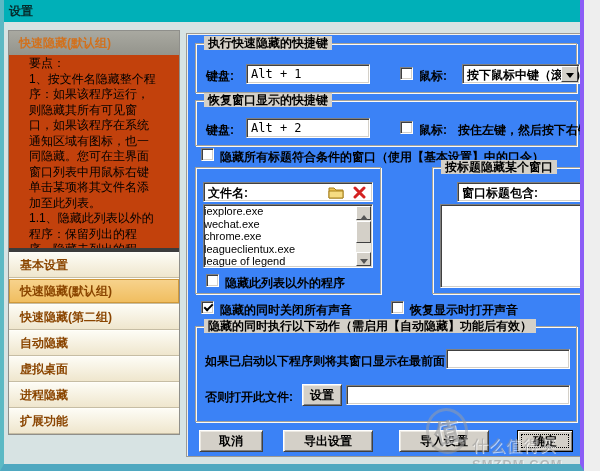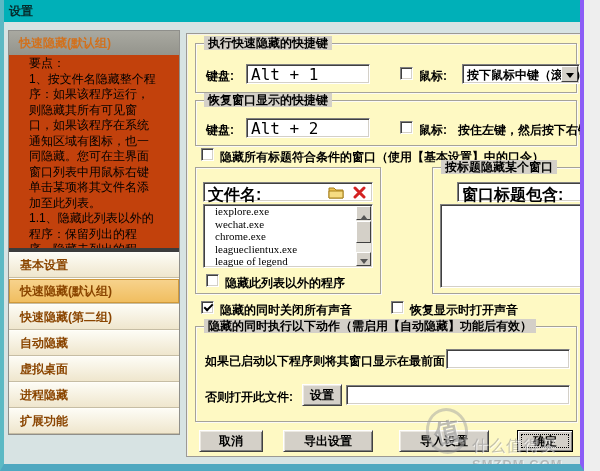--- a/index.html
+++ b/index.html
@@ -14,47 +14,47 @@
   .sb-header { height:24px; background:linear-gradient(#a9a9a1,#94948c); color:#d2711d; font-weight:bold;
                font-size:12px; line-height:24px; padding-left:10px; }
   .sb-help { height:193px; padding:1px 20px; font-size:12px; line-height:15.5px; color:#000;
              white-space:pre-line; overflow:hidden; }
   .sb-divider { height:4px; background:#3c3c3c; }
   .sb-item { height:26px; line-height:25px; padding-left:11px; font-size:12px; font-weight:bold; color:#8a4500;
              background:linear-gradient(#fdfcf5,#efe6cd); border-top:1px solid #fffef9; border-bottom:1px solid #c6bda4; cursor:pointer; }
   .sb-item.selected { background:linear-gradient(#f7d38e,#f0bd5e); box-shadow:inset 0 0 0 1px #d19a3a; }
 
   
-  .panel { position:absolute; left:182px; top:33px; width:400px; height:424px; background:#fef9c3;
+  .panel { position:absolute; left:182px; top:33px; width:400px; height:424px; background:#3b82f6;
            border:1px solid #9c9a94; box-shadow:inset 1px 1px 0 #f3f1ec; }
   .group { position:absolute; border:1px solid #a5a299; box-shadow:1px 1px 0 #fbfaf7, inset 1px 1px 0 #fbfaf7; }
   .group-title { position:absolute; top:-8px; left:8px; background:#d4d0c8; padding:0 4px; font-size:12px;
                  font-weight:bold; color:#000; line-height:14px; white-space:nowrap; }
   .lbl { position:absolute; font-size:12px; font-weight:bold; color:#000; white-space:nowrap; }
 
   .tfield { position:absolute; background:#fff; border:1px solid; border-color:#808080 #fff #fff #808080;
             box-shadow:inset 1px 1px 0 #404040, inset -1px -1px 0 #d4d0c8;
-            font-family:"DejaVu Sans Mono",monospace; font-size:16px; color:#000; padding:2px 4px; }
+            font-family:"DejaVu Sans Mono",monospace; font-size:12px; color:#000; padding:2px 4px; }
   input.tfield { outline:none; }
 
   .checkbox { position:absolute; width:13px; height:13px; background:#fff; border:1px solid; border-color:#808080 #fff #fff #808080;
               box-shadow:inset 1px 1px 0 #404040, inset -1px -1px 0 #d4d0c8; cursor:pointer; }
   .checkbox.checked::after { content:""; position:absolute; left:2px; top:2px; width:7px; height:3px;
               border-left:2px solid #000; border-bottom:2px solid #000; transform:rotate(-45deg); }
 
   .dropdown { position:absolute; height:20px; background:#fff; border:1px solid; border-color:#808080 #fff #fff #808080;
               box-shadow:inset 1px 1px 0 #404040, inset -1px -1px 0 #d4d0c8; cursor:pointer; }
   .dropdown .dtext { position:absolute; left:4px; top:2px; font-size:12px; font-weight:bold; color:#000; white-space:nowrap; }
   .dropbtn { position:absolute; right:1px; top:1px; width:17px; height:16px; background:#d4d0c8;
              border:1px solid; border-color:#fff #404040 #404040 #fff; }
   .dropbtn::after { content:""; position:absolute; left:4px; top:6px; border:4px solid transparent; border-top:5px solid #000; }
 
   .listbox { position:absolute; background:#fff; border:1px solid; border-color:#808080 #fff #fff #808080;
              box-shadow:inset 1px 1px 0 #404040, inset -1px -1px 0 #d4d0c8; overflow:hidden; }
-  .list-item { font-family:Liberation Serif, serif; font-size:11px; line-height:12.5px; padding-left:11px;
+  .list-item { font-family:Liberation Sans, sans-serif; font-size:11px; line-height:12.5px; padding-left:0;
                color:#000; white-space:nowrap; cursor:default; }
   .scrollbar { position:absolute; right:1px; top:1px; bottom:1px; width:15px; background:#e8e6e0; }
   .sb-btn { position:absolute; left:0; width:15px; height:14px; background:#d4d0c8;
             border:1px solid; border-color:#fff #404040 #404040 #fff; }
   .sb-btn.up { top:0; } .sb-btn.down { bottom:0; }
   .sb-btn.up::after { content:""; position:absolute; left:3px; top:4px; border:4px solid transparent; border-bottom:5px solid #555; }
   .sb-btn.down::after { content:""; position:absolute; left:3px; top:6px; border:4px solid transparent; border-top:5px solid #555; }
   .sb-thumb { position:absolute; left:0; top:15px; width:15px; height:22px; background:#d4d0c8;
               border:1px solid; border-color:#fff #404040 #404040 #fff; }
 

